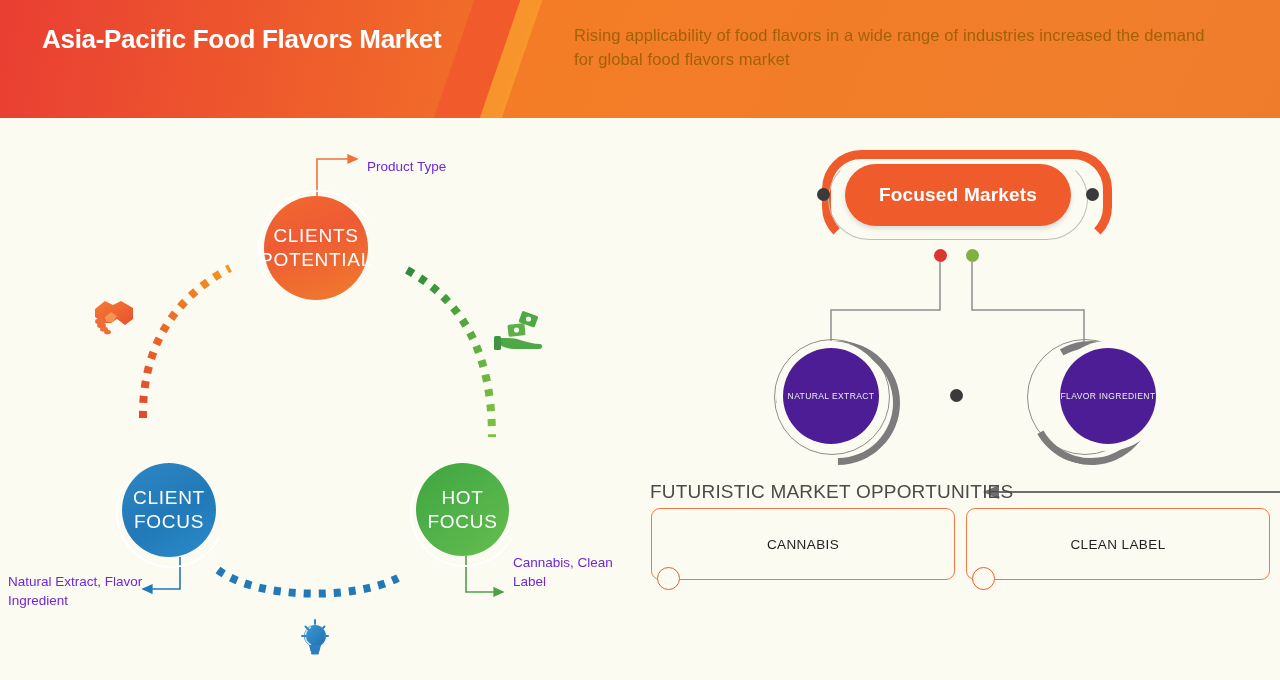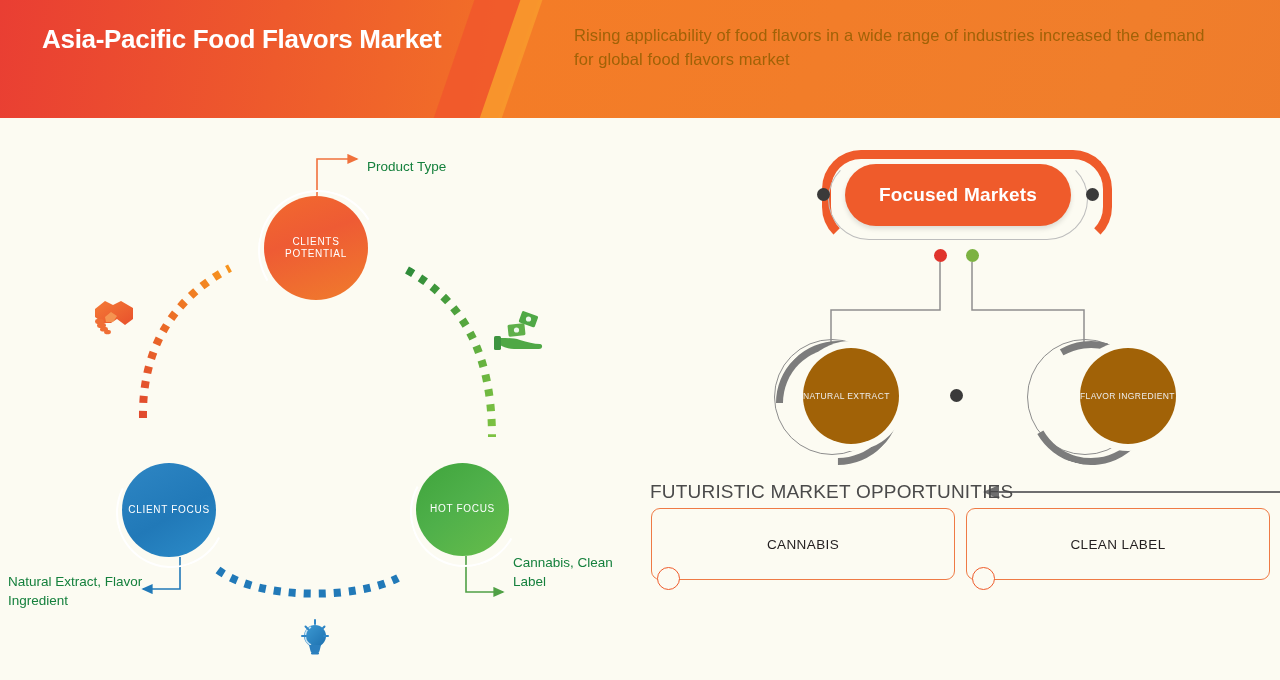--- a/index.html
+++ b/index.html
@@ -21,60 +21,60 @@
     background:#F89A2C;transform:skewX(-19deg);opacity:.9;}
   .hdr-stripe3{position:absolute;top:-20px;left:520px;width:1000px;height:170px;
     background:linear-gradient(95deg,#F47C27 0%,#F07E2B 60%,#EE7A2C 100%);transform:skewX(-19deg);}
   .hdr-title{position:absolute;left:42px;top:22px;width:420px;
     color:#fff;font-size:26px;font-weight:bold;line-height:1.32;letter-spacing:-0.3px;}
   .hdr-sub{position:absolute;left:574px;top:24px;width:650px;
     color:#a16207;font-size:16.5px;line-height:1.45;letter-spacing:0.1px;}
 
   
   .circle{position:absolute;border-radius:50%;display:flex;align-items:center;justify-content:center;
-    text-align:center;color:#fff;font-size:10px;line-height:1.25;letter-spacing:.7px;}
+    text-align:center;color:#fff;font-size:19px;line-height:1.25;letter-spacing:.7px;}
   .c-clients{left:264px;top:196px;width:104px;height:104px;
     background:linear-gradient(160deg,#F26A2E 0%,#EE5B34 40%,#F07C2C 100%);}
   .c-focus{left:122px;top:463px;width:94px;height:94px;
     background:linear-gradient(150deg,#2E86C4 0%,#2179B8 55%,#2C8CC9 100%);}
   .c-hot{left:416px;top:463px;width:93px;height:93px;
     background:linear-gradient(140deg,#3FA43C 0%,#4FB04A 45%,#67BD4B 100%);}
 
   .arc-ring{position:absolute;border-radius:50%;border:2.5px solid transparent;pointer-events:none;}
   .arc-clients{left:258px;top:190px;width:116px;height:116px;
     border-top-color:#fff;border-left-color:#fff;transform:rotate(14deg);}
   .arc-focus{left:116px;top:458px;width:106px;height:106px;
     border-bottom-color:#fff;border-left-color:#fff;transform:rotate(-18deg);}
   .arc-hot{left:410px;top:458px;width:105px;height:105px;
     border-bottom-color:#fff;border-left-color:#fff;transform:rotate(-16deg);}
 
-  .lbl{position:absolute;color:#15803d;font-size:13.5px;line-height:1.38;}
+  .lbl{position:absolute;color:#6d28d9;font-size:13.5px;line-height:1.38;}
 
   
   .fm-wrap{position:absolute;left:808px;top:150px;width:300px;height:105px;}
   .fm-outer-ring{position:absolute;left:14px;top:0;width:272px;height:78px;
     border:9px solid #EF5B2B;border-radius:39px;border-bottom-color:transparent;}
   .fm-thin{position:absolute;left:20px;top:8px;width:258px;height:80px;
     border:1.2px solid #BDBDBD;border-radius:41px;border-top-color:transparent;}
   .fm-pill{position:absolute;left:37px;top:14px;width:226px;height:62px;border-radius:31px;
     background:#EF5B2B;display:flex;align-items:center;justify-content:center;
     color:#fff;font-size:19px;font-weight:bold;letter-spacing:.2px;
     box-shadow:0 3px 5px rgba(0,0,0,.12);}
   .fm-dot{position:absolute;width:13px;height:13px;border-radius:50%;background:#3A3A3A;top:38px;}
   .fm-dot.l{left:9px;}
   .fm-dot.r{left:278px;}
 
   .sm-dot{position:absolute;width:13px;height:13px;border-radius:50%;}
   .sm-dot.red{background:#E0342C;left:934px;top:249px;}
   .sm-dot.green{background:#7CB242;left:966px;top:249px;}
 
-  .gcirc{position:absolute;width:96px;height:96px;border-radius:50%;background:#a16207;
-    display:flex;align-items:center;justify-content:flex-start;
+  .gcirc{position:absolute;width:96px;height:96px;border-radius:50%;background:#4c1d95;
+    display:flex;align-items:center;justify-content:center;
     color:#EDEDED;font-size:8.5px;letter-spacing:.4px;text-align:center;
-    box-shadow:0 0 0 7px #FCFBF2, 0 2px 5px rgba(0,0,0,.18);margin-left:20px;}
+    box-shadow:0 0 0 7px #FCFBF2, 0 2px 5px rgba(0,0,0,.18);}
   .gc-natural{left:783px;top:348px;}
   .gc-flavor{left:1060px;top:348px;}
 
   .gring-thin{position:absolute;width:114px;height:114px;border-radius:50%;
     border:1.2px solid #8D8D8D;}
   .gring-thin.a{left:774px;top:339px;}
   .gring-thin.b{left:1027px;top:339px;}
   .gring-thick{position:absolute;width:110px;height:110px;border-radius:50%;
     border:7px solid transparent;border-top-color:#7C7C7C;border-left-color:#7C7C7C;
     border-right-color:#7C7C7C;}

